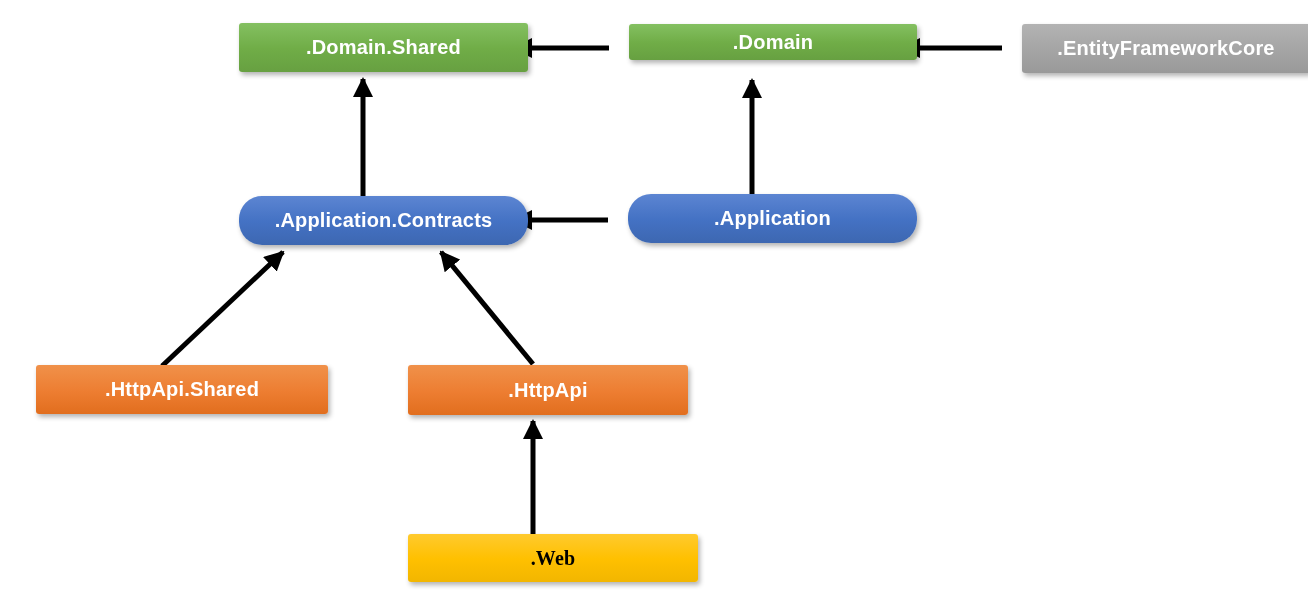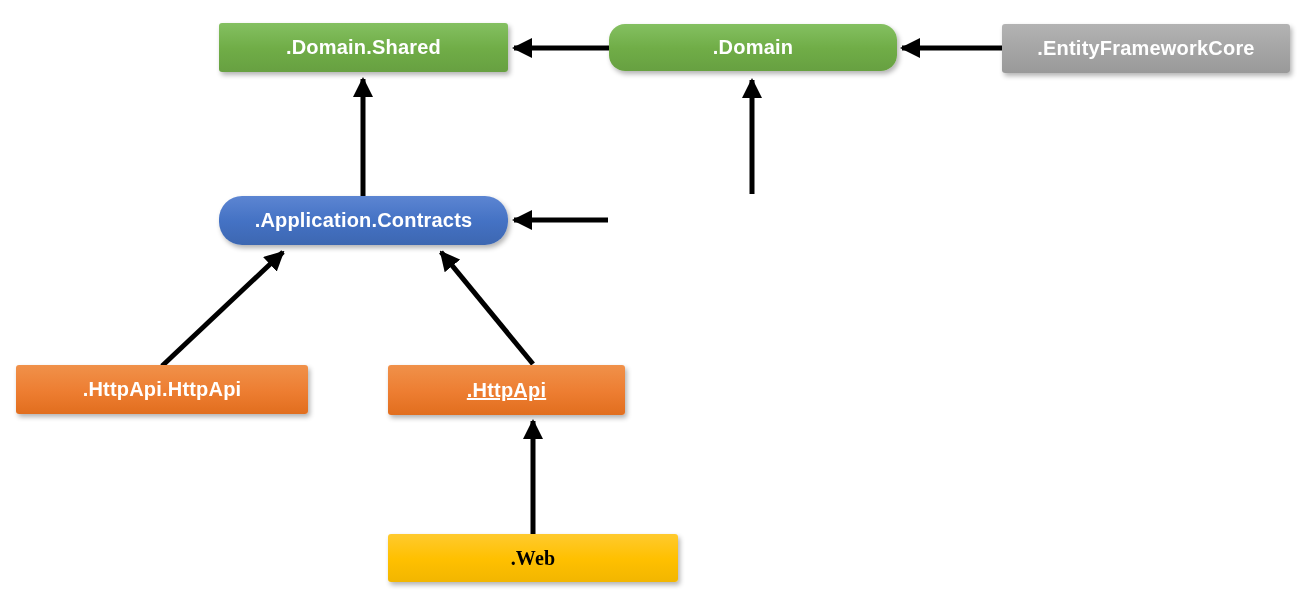--- a/index.html
+++ b/index.html
@@ -28,34 +28,35 @@
     display: flex;
     align-items: center;
     justify-content: center;
     border-radius: 3px;
     box-shadow: 2px 3px 5px rgba(0,0,0,0.30);
     font-weight: bold;
     font-size: 20px;
     color: #ffffff;
     letter-spacing: 0.2px;
     text-align: center;
+    margin-left: 20px;
   }
   .node.green  { background: linear-gradient(180deg, #84c061 0%, #70ad47 52%, #67a041 100%); }
   .node.blue   { background: linear-gradient(180deg, #5c85d2 0%, #4472c4 52%, #3d67b1 100%); border-radius: 23px; }
   .node.orange { background: linear-gradient(180deg, #f0914a 0%, #ed7d31 55%, #e16e1e 100%); }
   .node.gray   { background: linear-gradient(180deg, #b3b3b3 0%, #a5a5a5 52%, #999999 100%); }
   .node.yellow { background: linear-gradient(180deg, #ffca2e 0%, #ffc000 52%, #f2b600 100%); color: #000000; font-family: Liberation Serif, serif; }
 
   .node.n-domain-shared      { left: 219px;  top: 23px;  width: 289px; height: 49px; }
-  .node.n-domain             { left: 609px;  top: 24px;  width: 288px; height: 47px; border-radius: 16px; }
+  .node.n-domain             { left: 609px;  top: 24px;  width: 288px; height: 36px; }
   .node.n-efcore             { left: 1002px; top: 24px;  width: 288px; height: 49px; }
   .node.n-app-contracts      { left: 219px;  top: 196px; width: 289px; height: 49px; }
   .node.n-application        { left: 608px;  top: 194px; width: 289px; height: 49px; }
   .node.n-httpapi-client     { left: 16px;   top: 365px; width: 292px; height: 49px; }
-  .node.n-httpapi            { left: 388px;  top: 365px; width: 237px; height: 50px; text-decoration: underline; }
+  .node.n-httpapi            { left: 388px;  top: 365px; width: 280px; height: 50px; }
   .node.n-web                { left: 388px;  top: 534px; width: 290px; height: 48px; }
 
   .edge { stroke: #000000; stroke-width: 5; }
 </style>
 </head>
 <body>
 
 <div class="canvas">
 
   <svg class="edges-layer" width="1308" height="611" viewBox="0 0 1308 611" xmlns="http://www.w3.org/2000/svg">
@@ -83,23 +84,26 @@
   </div>
 
   <div class="node gray n-efcore">
     <span>.EntityFrameworkCore</span>
   </div>
 
   <div class="node blue n-app-contracts">
     <span>.Application.Contracts</span>
   </div>
 
+  <div class="node blue n-application">
+    <span>.Application</span>
+  </div>
 
   <div class="node orange n-httpapi-client">
-    <span>.HttpApi.HttpApi</span>
+    <span>.HttpApi.Shared</span>
   </div>
 
   <div class="node orange n-httpapi">
     <span>.HttpApi</span>
   </div>
 
   <div class="node yellow n-web">
     <span>.Web</span>
   </div>
 

